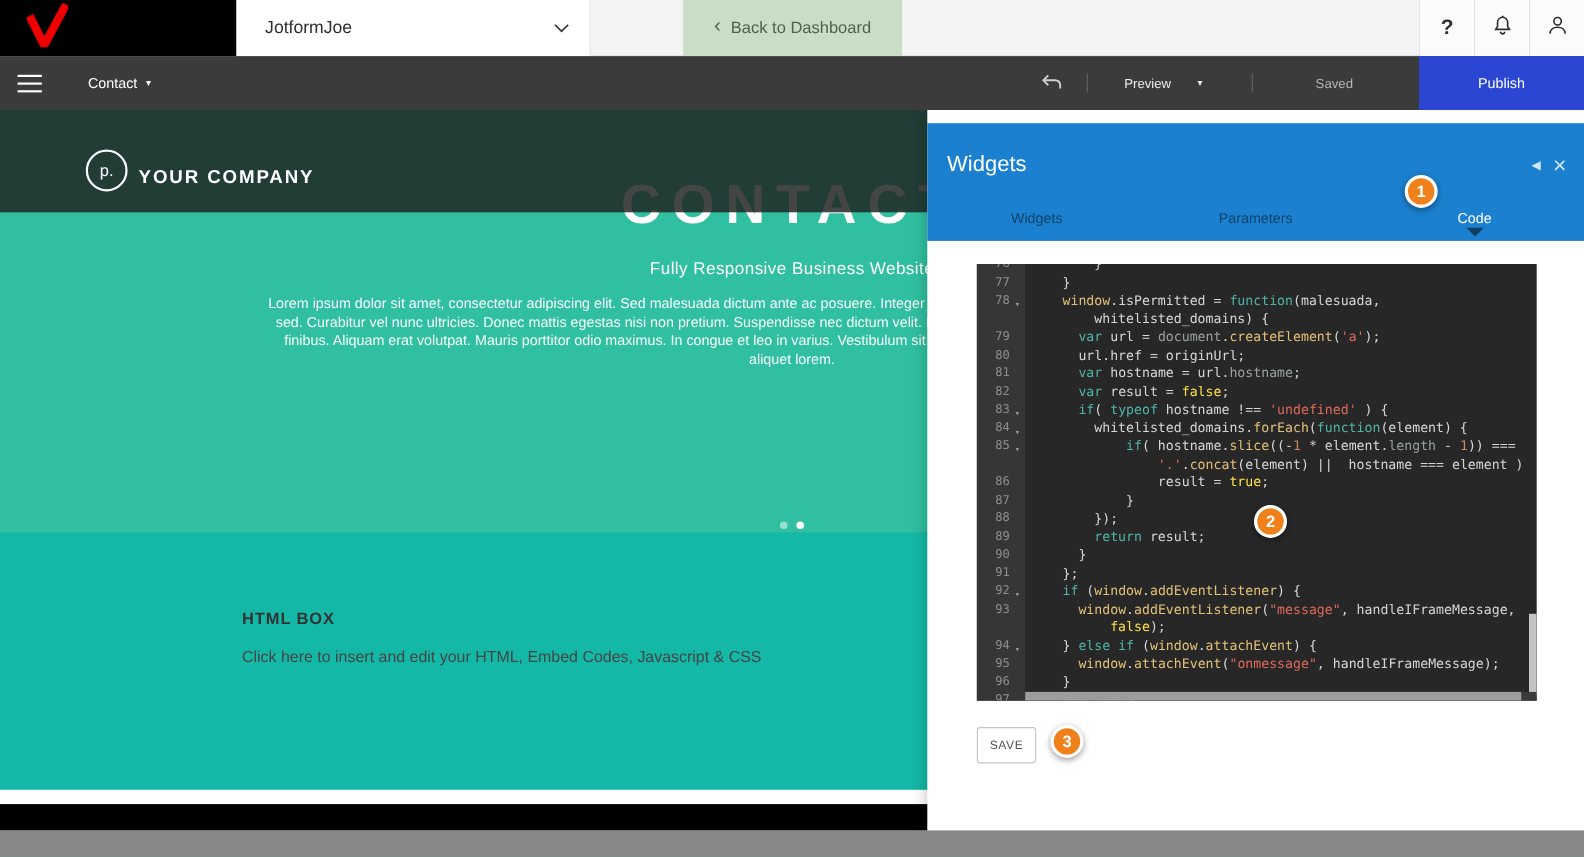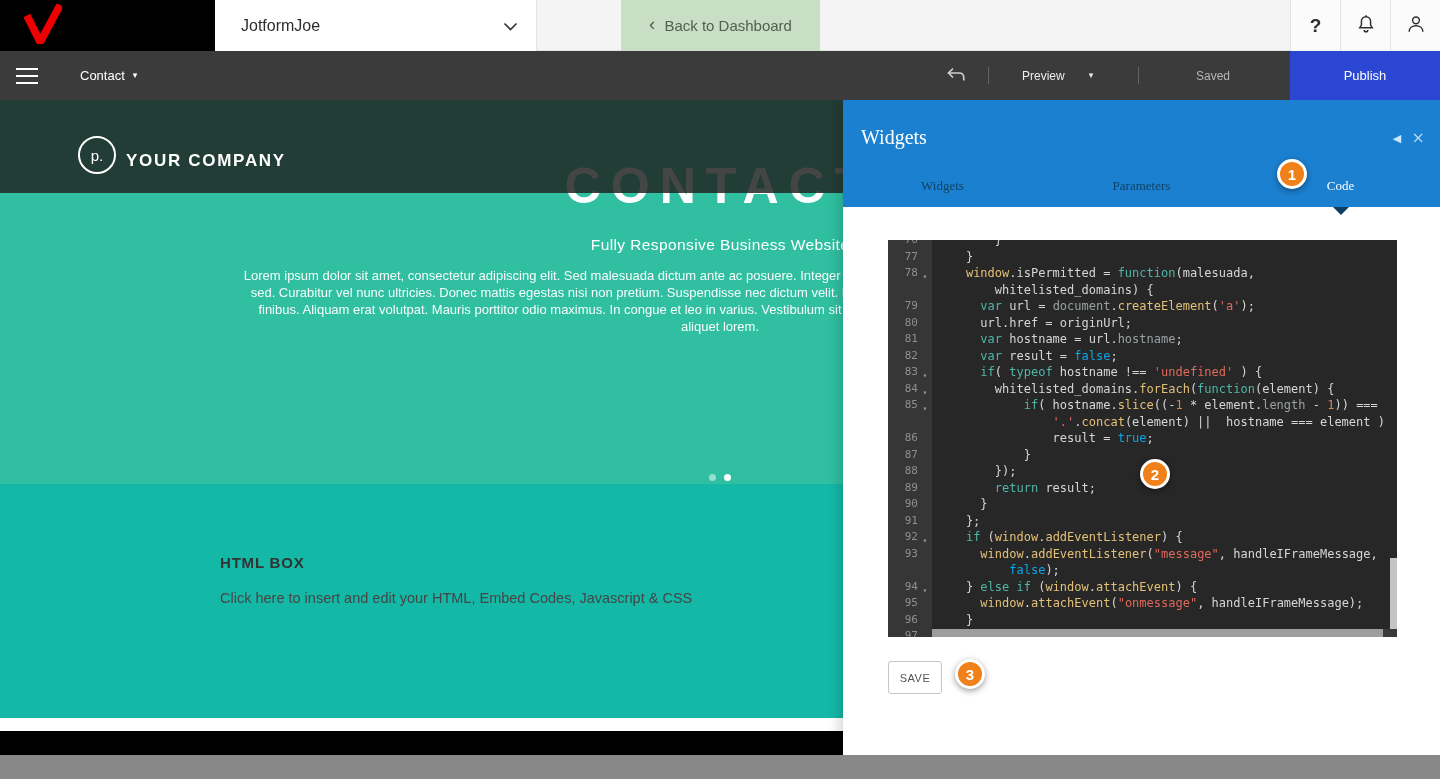--- a/index.html
+++ b/index.html
@@ -41,40 +41,40 @@
   .site-nav { position:absolute; top:0; left:0; width:100%; height:93px; background:rgba(32,34,33,0.84); z-index:2; }
   .nav-logo { position:absolute; left:78px; top:36px; width:38px; height:38px; border:2px solid #fff; border-radius:50%; color:#fff; font-size:15px; display:flex; align-items:center; justify-content:center; }
   .nav-company { position:absolute; left:126px; top:51px; color:#fff; font-size:17px; font-weight:bold; letter-spacing:1.7px; }
   .white-sec { position:absolute; top:384px; left:0; width:100%; height:234px; background:#14b8a6; cursor:pointer; }
   .hb-title { position:absolute; left:220px; top:70px; font-size:15px; font-weight:bold; color:#333; letter-spacing:.8px; }
   .hb-desc { position:absolute; left:220px; top:106px; font-size:14.5px; color:#454545; }
   .footer-bar { position:absolute; top:631px; left:0; width:100%; height:48px; background:#000; }
 
   
   .panel { position:absolute; top:0; right:0; width:597px; height:679px; background:#fff; z-index:10; box-shadow:-3px 0 12px rgba(0,0,0,.18); }
-  .panel-head { position:absolute; top:0; left:0; width:100%; height:107px; background:#1b80cf;font-family:Liberation Serif, serif; }
+  .panel-head { position:absolute; top:12px; left:0; width:100%; height:107px; background:#1b80cf; }
   .panel-title { position:absolute; left:18px; top:26px; color:#fff; font-size:20px; font-weight:400; }
   .head-icons { position:absolute; right:16px; top:28px; display:flex; gap:11px; align-items:center; color:#cfe7fb; }
   .collapse-ic { font-size:11px; cursor:pointer; }
   .close-ic { font-size:21px; line-height:1; cursor:pointer; }
   .tabs { position:absolute; bottom:0; left:0; width:100%; height:42px; display:flex; }
   .tab { flex:1; display:flex; align-items:center; justify-content:center; font-size:13px; color:#0d4166; cursor:pointer; }
   .tab.active { color:#fff; }
   .tab-caret { position:absolute; left:490px; top:107px; width:0; height:0; border-left:8px solid transparent; border-right:8px solid transparent; border-top:8px solid #0e3f63; }
 
   
   .editor { position:absolute; left:45px; top:140px; width:509px; height:397px; background:#272727; overflow:hidden; font-family:"DejaVu Sans Mono", monospace; font-size:12px; line-height:16.5px; cursor:text; }
   .gutter-bg { position:absolute; left:0; top:0; width:44px; height:100%; background:#363636; }
   .code-rows { position:relative; margin-top:-8px; }
   .crow { display:flex; height:16.5px; }
   .ln { width:30px; flex:none; text-align:right; color:#8f8f8f; font-size:11px; }
   .fold { width:14px; flex:none; color:#999; font-size:8px; text-align:center; padding-top:4px; }
   .cd { white-space:pre; flex:none; padding-left:5px; color:#d6d6d6; }
   .tk-p { color:#d6d6d6; } .tk-kw { color:#4fb5a8; } .tk-fn { color:#e3c078; }
-  .tk-str { color:#e0695a; } .tk-bool { color:#0ea5e9;margin-top:29px; } .tk-num { color:#d0875c; } .tk-dim { color:#9aa0a2; }
+  .tk-str { color:#e0695a; } .tk-bool { color:#fde047;margin-top:29px; } .tk-num { color:#d0875c; } .tk-dim { color:#9aa0a2; }
   .vscroll-thumb { position:absolute; right:0; top:318px; width:7px; height:74px; background:#c4c4c4; cursor:pointer; }
   .hscroll { position:absolute; left:44px; right:0; bottom:0; height:8px; background:#3a3a3a; }
   .hscroll-thumb { position:absolute; left:0; top:0; height:8px; width:97%; background:#9d9d9d; cursor:pointer; }
 
   .save-btn { position:absolute; left:45px; top:561px; width:54px; height:33px; background:#fff; border:1px solid #c6c6c6; border-radius:3px; font-size:11px; color:#555; letter-spacing:.5px; font-family:inherit; cursor:pointer; }
 
   .badge { position:absolute; width:30px; height:30px; border-radius:50%; background:#f08019; border:3px solid #fff; box-shadow:0 2px 6px rgba(0,0,0,.4); color:#fff; font-size:15px; font-weight:bold; display:flex; align-items:center; justify-content:center; z-index:20; }
   .b1 { left:434px; top:59px; } .b2 { left:297px; top:359px; } .b3 { left:112px; top:559px; }
 </style>
 </head>

